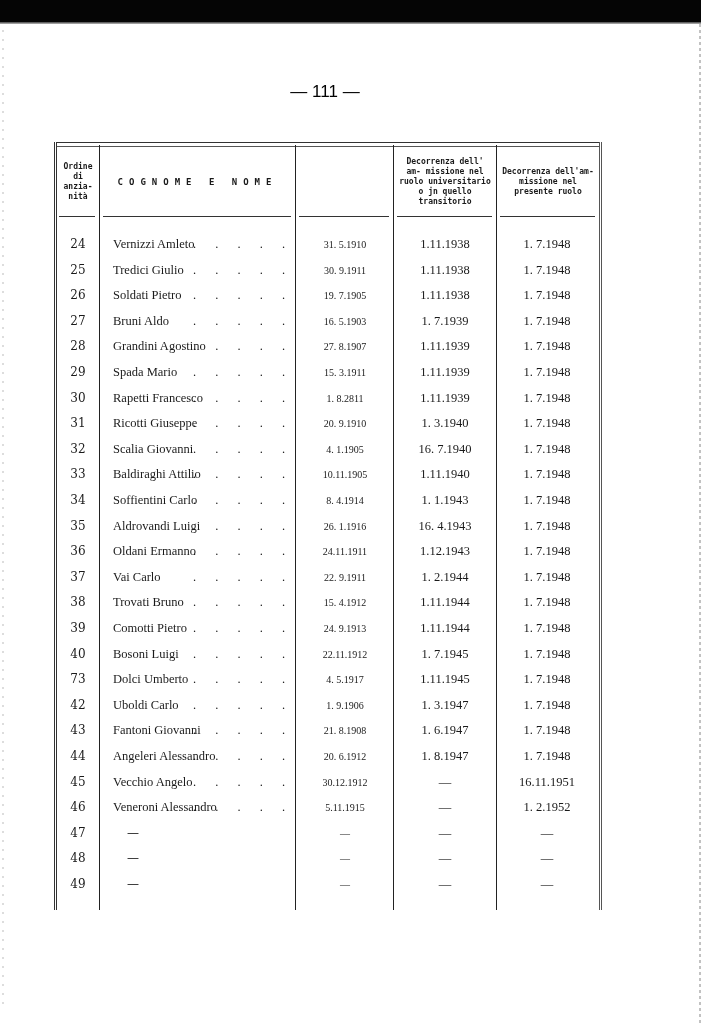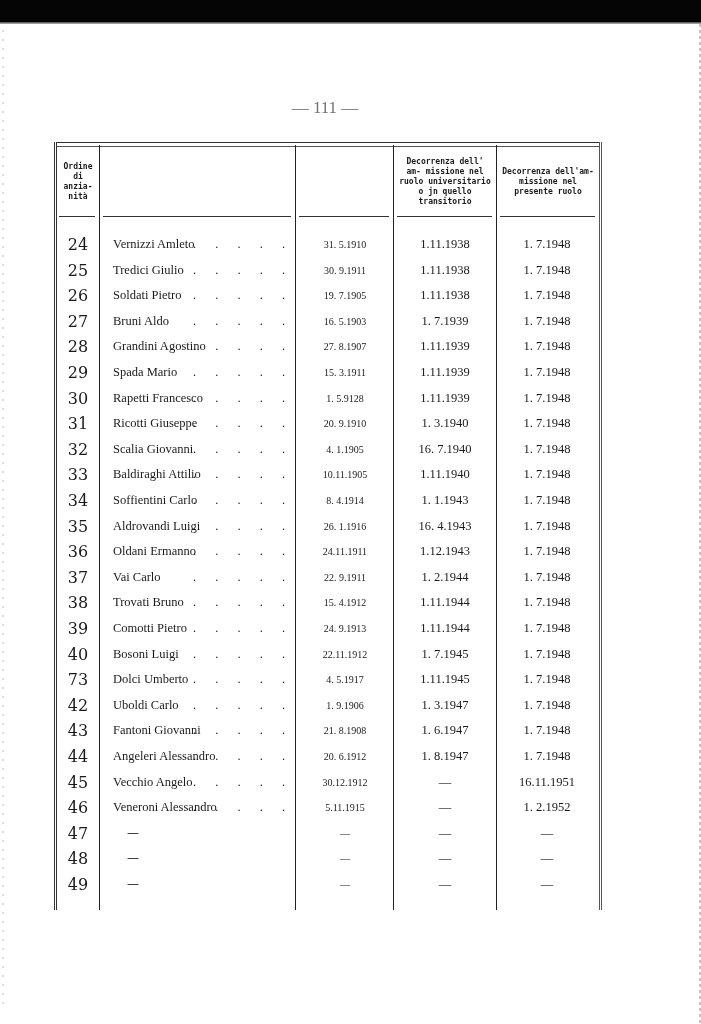--- a/index.html
+++ b/index.html
@@ -7,42 +7,42 @@
     width: 701px; height: 1024px; background: #ffffff; position: relative; overflow: hidden;
     font-family: "DejaVu Serif", "Liberation Serif", serif; color: #1a1a1a;
   }
   .topbar { position: absolute; left: 0; top: 0; width: 701px; height: 22px; background: #050505; }
   .topbar-edge { position: absolute; left: 0; top: 22px; width: 701px; height: 2px; background: linear-gradient(#444, #bbb); }
   .right-edge { position: absolute; right: 0; top: 24px; width: 2px; height: 1000px; background: repeating-linear-gradient(#999 0 3px, #fff 3px 6px); opacity: .6; }
   .left-edge { position: absolute; left: 2px; top: 30px; width: 2px; height: 980px; background: repeating-linear-gradient(#bbb 0 2px, #fff 2px 9px); opacity: .5; }
 
   .page-number {
     position: absolute; left: 0; top: 82px; width: 650px; text-align: center;
-    font-family: Liberation Serif, serif; font-size: 17px; color: #737373; margin-top: 16px;
+    font-family: Liberation Sans, sans-serif; font-size: 17px; color: #000000;
   }
 
   .table-wrap {
     position: absolute; left: 54px; top: 142px; width: 542px; height: 768px;
     border-left: 3px double #333; border-right: 3px double #555;
   }
   .table-wrap .topline { position: absolute; left: 0; right: 0; top: 0; height: 3px; border-top: 1px solid #333; border-bottom: 1px solid #555; }
   .col-line { position: absolute; top: 3px; bottom: 0; width: 1px; background: #222; }
   .header-line { position: absolute; top: 74px; height: 1px; background: #333; }
 
   .header {
     position: absolute; top: 5px; height: 69px; display: flex; align-items: center; justify-content: center;
     text-align: center; font-family: "DejaVu Sans Mono", "Liberation Mono", monospace; font-weight: bold;
     font-size: 8px; line-height: 10px; color: #1a1a1a;
   }
   .header.name { letter-spacing: 6px; font-size: 9px; }
 
   .rows { position: absolute; left: 0; right: 0; top: 90px; }
   .row { position: absolute; left: 0; right: 0; height: 25px; font-size: 12px; }
   .cell { position: absolute; top: 0; height: 25px; line-height: 25px; white-space: nowrap; }
-  .c-num { left: 0; width: 42px; text-align: center; font-size: 16px; }
+  .c-num { left: 0; width: 42px; text-align: center; font-size: 12px; }
   .c-name { left: 56px; width: 180px; font-family: "Liberation Serif", serif; font-size: 12.5px; }
   .c-name .dots { position: absolute; right: 0; top: 0; letter-spacing: 8px; }
   .c-birth { left: 240px; width: 96px; text-align: center; font-family: "Liberation Serif", serif; font-size: 10px; }
   .c-univ { left: 338px; width: 100px; text-align: center; font-family: "Liberation Serif", serif; font-size: 12.5px; }
   .c-pres { left: 441px; width: 98px; text-align: center; font-family: "Liberation Serif", serif; font-size: 12.5px; }
   .dash-name { left: 70px; width: 40px; text-align: left; }
 </style>
 </head>
 <body>
 
@@ -61,20 +61,21 @@
   <div class="col-line" style="left:336px"></div>
   <div class="col-line" style="left:439px"></div>
 
   <div class="header-line" style="left:2px;width:36px"></div>
   <div class="header-line" style="left:46px;width:188px"></div>
   <div class="header-line" style="left:242px;width:90px"></div>
   <div class="header-line" style="left:340px;width:95px"></div>
   <div class="header-line" style="left:443px;width:95px"></div>
 
   <div class="header" style="left:0;width:42px">Ordine di anzia- nità</div>
+  <div class="header name" style="left:43px;width:195px">COGNOME E NOME</div>
   <div class="header" style="left:443px;width:96px">Decorrenza dell'am- missione nel presente ruolo</div>
   <div class="header" style="left:340px;width:96px">Decorrenza dell' am- missione nel ruolo universitario o jn quello transitorio</div>
 
   <div class="rows" id="rows">
       <div class="row" style="top: 0px;">
         <span class="cell c-num">24</span>
         <span class="cell c-name"><span>Vernizzi Amleto</span><span class="dots">. . . . .</span></span>
         <span class="cell c-birth">31. 5.1910</span>
         <span class="cell c-univ">1.11.1938</span>
         <span class="cell c-pres">1. 7.1948</span>
@@ -110,21 +111,21 @@
       <div class="row" style="top: 128px;">
         <span class="cell c-num">29</span>
         <span class="cell c-name"><span>Spada Mario</span><span class="dots">. . . . .</span></span>
         <span class="cell c-birth">15. 3.1911</span>
         <span class="cell c-univ">1.11.1939</span>
         <span class="cell c-pres">1. 7.1948</span>
       </div>
       <div class="row" style="top: 153.6px;">
         <span class="cell c-num">30</span>
         <span class="cell c-name"><span>Rapetti Francesco</span><span class="dots">. . . . .</span></span>
-        <span class="cell c-birth">1. 5.9128</span>
+        <span class="cell c-birth">1. 8.2811</span>
         <span class="cell c-univ">1.11.1939</span>
         <span class="cell c-pres">1. 7.1948</span>
       </div>
       <div class="row" style="top: 179.2px;">
         <span class="cell c-num">31</span>
         <span class="cell c-name"><span>Ricotti Giuseppe</span><span class="dots">. . . . .</span></span>
         <span class="cell c-birth">20. 9.1910</span>
         <span class="cell c-univ">1. 3.1940</span>
         <span class="cell c-pres">1. 7.1948</span>
       </div>

